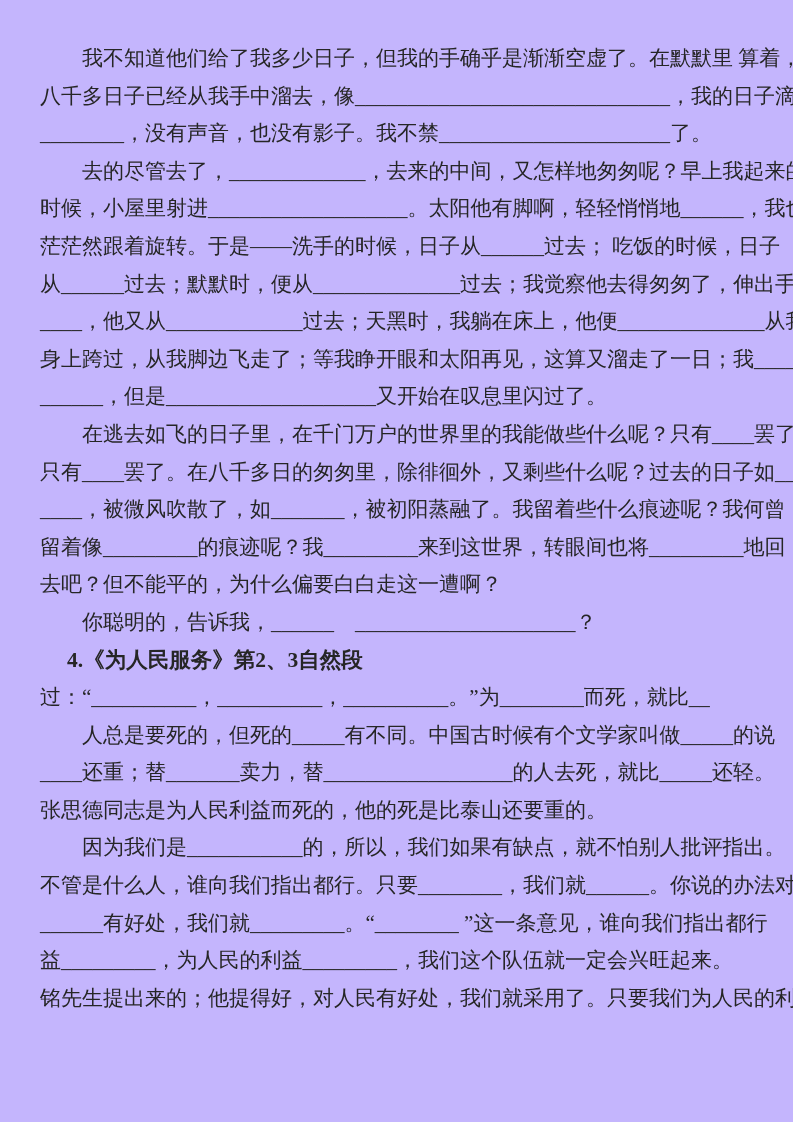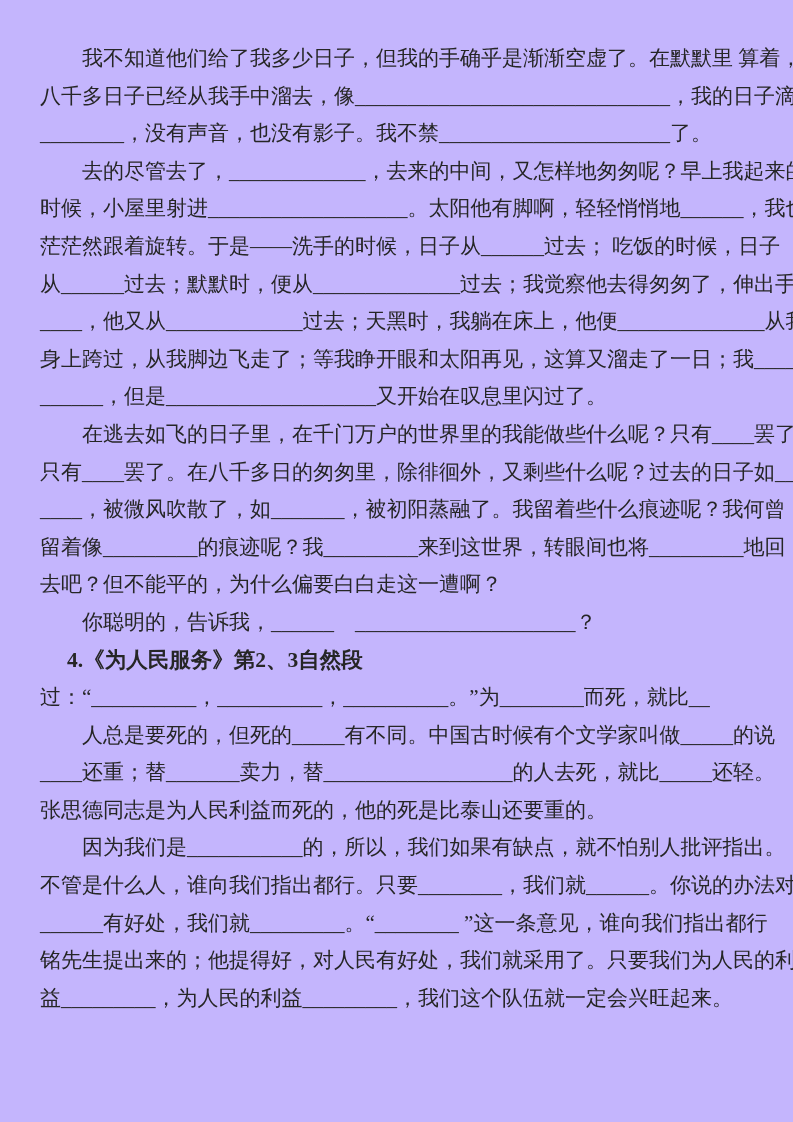--- a/index.html
+++ b/index.html
@@ -76,19 +76,19 @@
     <div class="line heading">4.《为人民服务》第2、3自然段</div>
 
     <div class="line">过：“__________，__________，__________。”为________而死，就比__</div>
     <div class="line indent">人总是要死的，但死的_____有不同。中国古时候有个文学家叫做_____的说</div>
     <div class="line">____还重；替_______卖力，替__________________的人去死，就比_____还轻。</div>
     <div class="line">张思德同志是为人民利益而死的，他的死是比泰山还要重的。</div>
 
     <div class="line indent">因为我们是___________的，所以，我们如果有缺点，就不怕别人批评指出。</div>
     <div class="line">不管是什么人，谁向我们指出都行。只要________，我们就______。你说的办法对</div>
     <div class="line">______有好处，我们就_________。“________ ”这一条意见，谁向我们指出都行</div>
+    <div class="line">益_________，为人民的利益_________，我们这个队伍就一定会兴旺起来。</div>
     <div class="line">铭先生提出来的；他提得好，对人民有好处，我们就采用了。只要我们为人民的利</div>
-    <div class="line">益_________，为人民的利益_________，我们这个队伍就一定会兴旺起来。</div>
 
   </div>
 
   <div class="footer">第2页，共12页</div>
 </div>
 
 </body></html>

